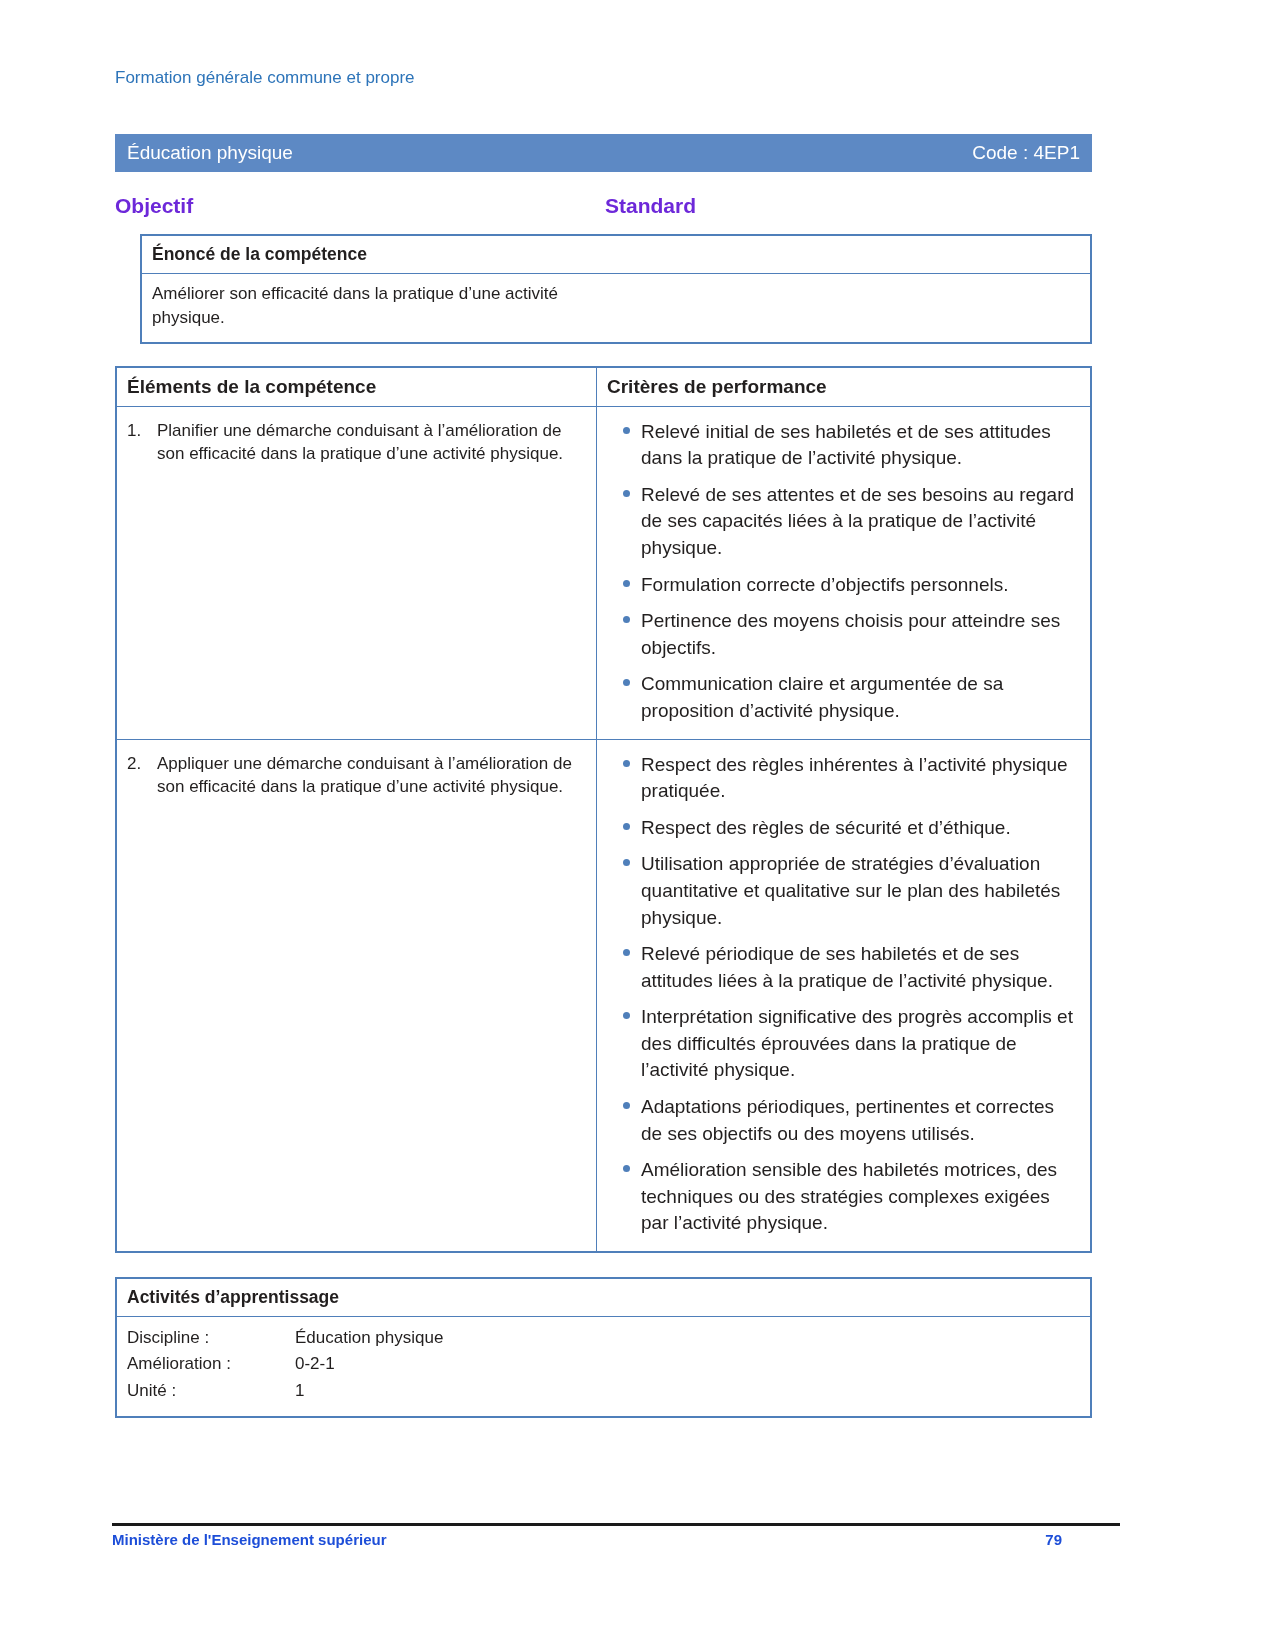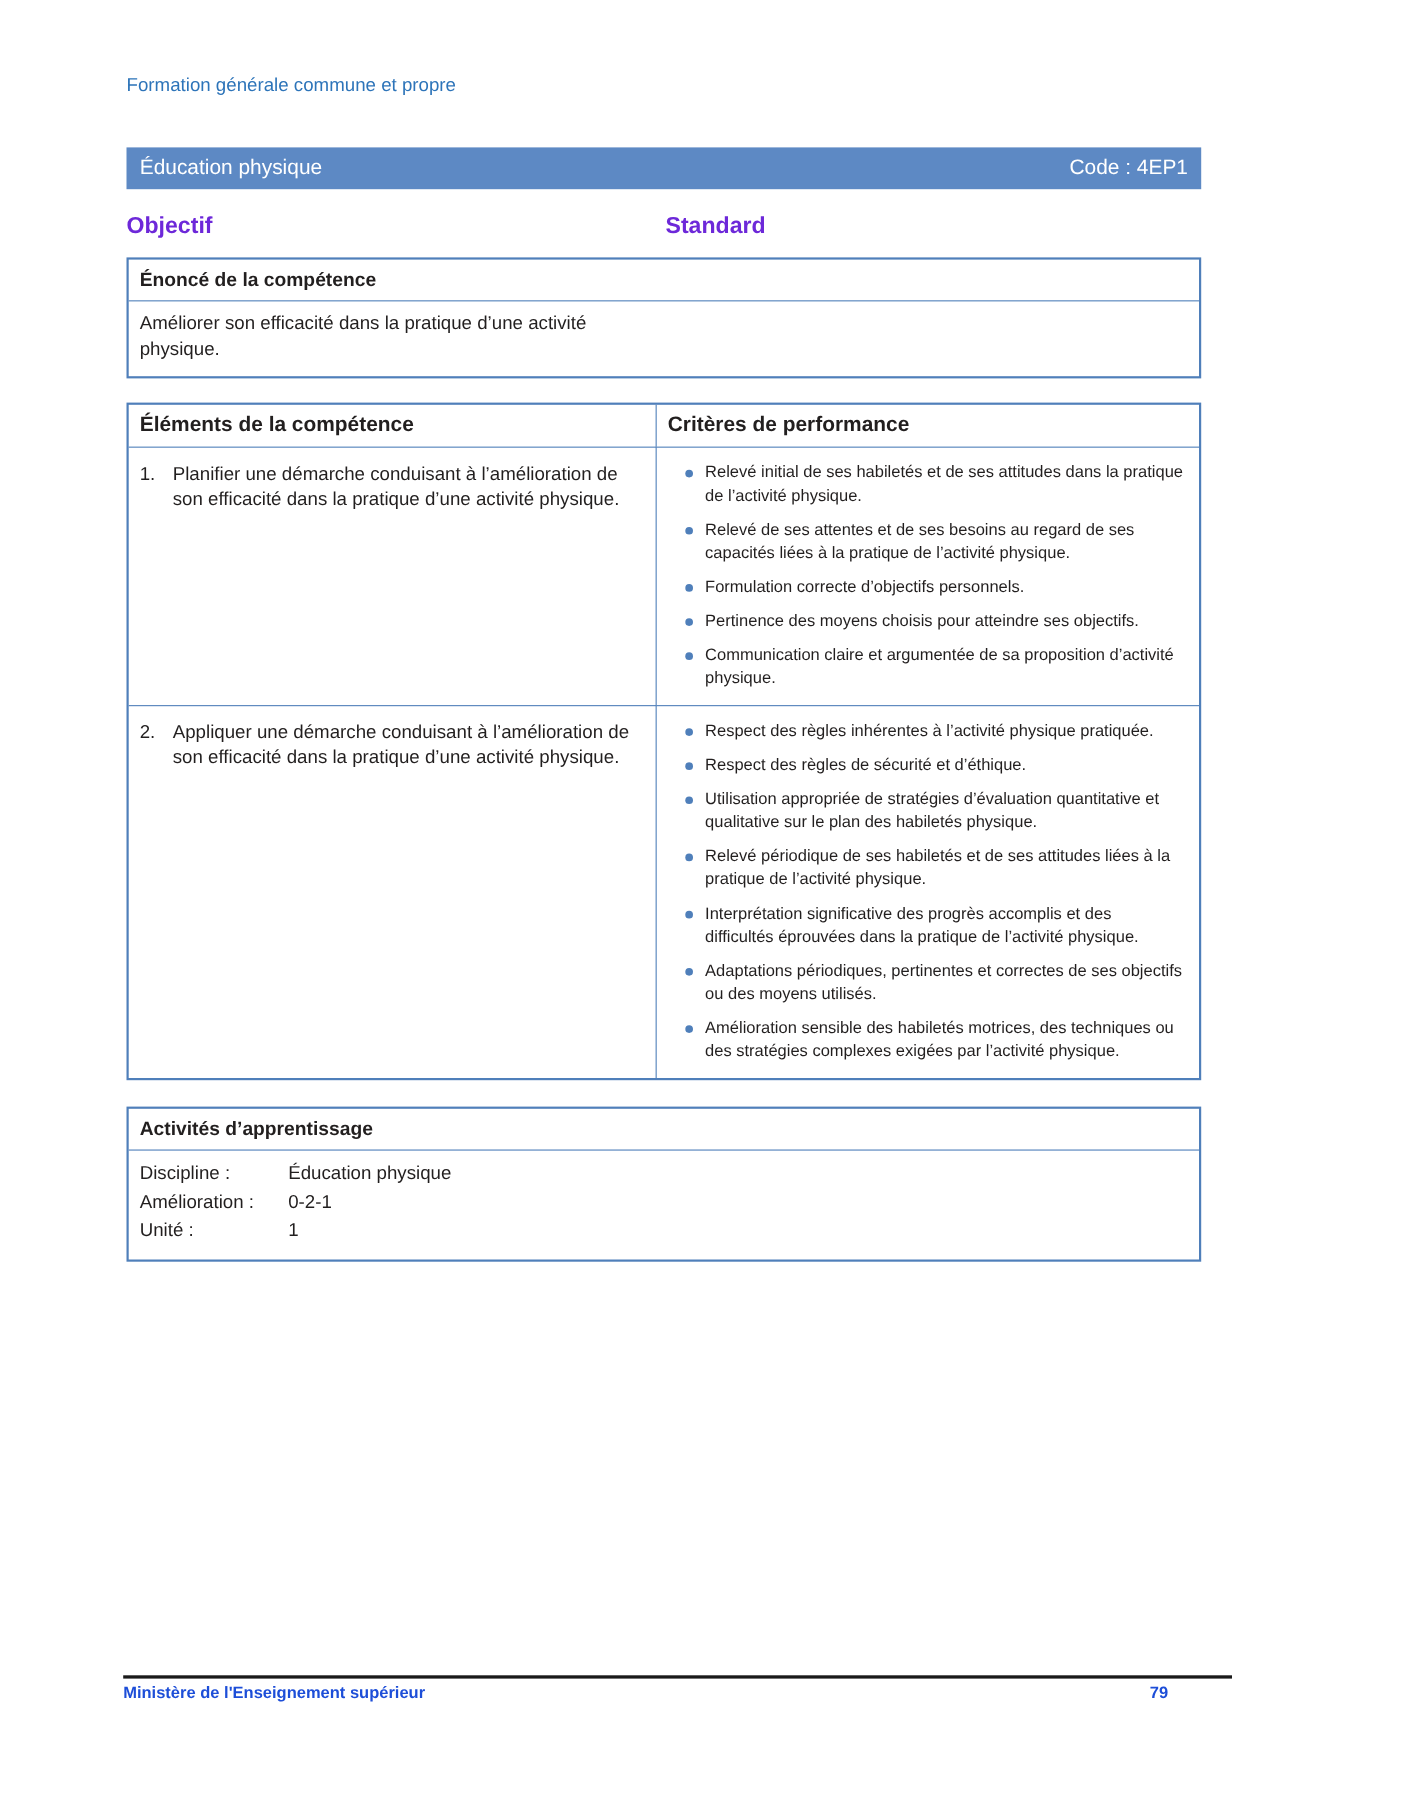--- a/index.html
+++ b/index.html
@@ -43,21 +43,21 @@
     color: #6d28d9;
     font-weight: bold;
     font-size: 21px;
   }
   .col-heading.left { width: 490px; }
   .box {
     border: 2px solid #4f7fba;
     box-sizing: border-box;
     background: #ffffff;
   }
-  .enonce-box { margin-top: 16px; }
+  .enonce-box { margin-top: 16px; margin-left: 25px; }
   .box-header {
     font-weight: bold;
     font-size: 17.5px;
     padding: 8px 10px;
     border-bottom: 1px solid #4f7fba;
   }
   .enonce-body {
     padding: 8px 10px 12px 10px;
     font-size: 17px;
     line-height: 1.4;
@@ -86,21 +86,21 @@
   }
   .el-num { width: 30px; flex: 0 0 30px; }
   .el-text { flex: 1; }
   ul.criteria {
     list-style: none;
     margin: 0;
     padding: 12px 14px 14px 14px;
   }
   li.criterion {
     display: flex;
-    font-size: 15px;
+    font-size: 19px;
     line-height: 1.4;
     margin-bottom: 10px;
   }
   li.criterion:last-child { margin-bottom: 0; }
   .bullet {
     flex: 0 0 30px;
     padding-left: 12px;
     box-sizing: border-box;
     position: relative;
   }
@@ -114,21 +114,21 @@
     border-radius: 50%;
     background: #4f7fba;
   }
   .criterion-text { flex: 1; }
   .activities-box { margin-top: 24px; }
   .fields {
     padding: 8px 10px 12px 10px;
     font-size: 17px;
     line-height: 1.55;
   }
-  .field-row { display: flex; }
+  .field-row { display: flex; gap: 33px; }
   .field-label { width: 135px; flex: 0 0 135px; }
   .field-value { flex: 1; }
   .footer {
     position: absolute;
     left: 112px;
     width: 1008px;
     bottom: 102px;
     border-top: 3px solid #1a1a1a;
     padding-top: 5px;
     display: flex;

